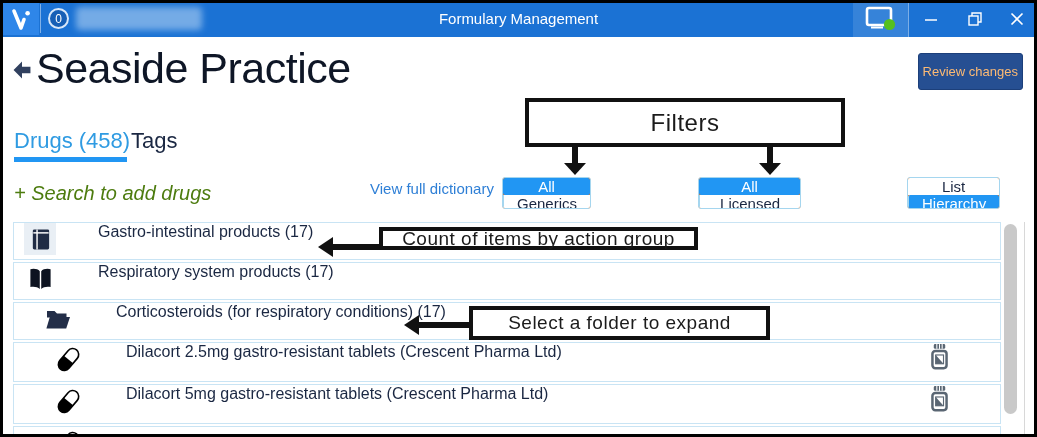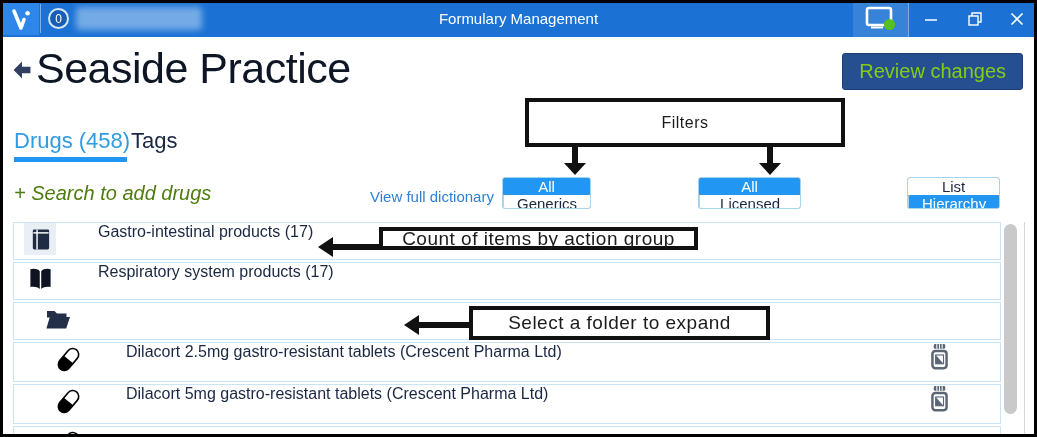--- a/index.html
+++ b/index.html
@@ -16,52 +16,52 @@
   .tb-redacted { position:absolute; left:76px; top:7px; width:126px; height:23px; border-radius:4px; background:#74abe6; filter:blur(3px); }
   .tb-title { position:absolute; left:0; right:0; top:0; height:37px; line-height:37px; text-align:center; color:#fff; font-size:15px; }
   .tb-right { position:absolute; right:0; top:0; height:37px; display:flex; align-items:stretch; }
   .tb-btn { width:44px; display:flex; align-items:center; justify-content:center; cursor:pointer; }
   .tb-monitor { width:56px; background:rgba(255,255,255,0.12); display:flex; align-items:center; justify-content:center; border-right:1px solid rgba(255,255,255,0.35); }
   .tb-close { width:40px; }
 
   
   .back-arrow { position:absolute; left:13px; top:61px; width:18px; height:18px; cursor:pointer; }
   .page-title { position:absolute; left:36px; top:44px; font-size:43px; font-weight:300; letter-spacing:-0.5px; color:#0e1626; white-space:nowrap;text-align:center; }
-  .review-btn { position:absolute; right:14px; top:53px; height:37px; padding:0 16px; background:#264f92; border:1px solid #1c3f7a; border-radius:3px; color:#84cc16; font-size:20px; font-family:"Liberation Sans",sans-serif; cursor:pointer; }
+  .review-btn { position:absolute; right:14px; top:53px; height:37px; padding:0 4px; background:#264f92; border:1px solid #1c3f7a; border-radius:3px; color:#fdba74; font-size:13px; font-family:"Liberation Sans",sans-serif; cursor:pointer; }
 
   
   .tab { position:absolute; top:128px; font-size:22px; cursor:pointer; background:none; border:none; font-family:"Liberation Sans",sans-serif; }
   .tab-drugs { left:14px; color:#2f9be2; }
   .tab-tags { left:131px; color:#1a2742; }
   .tab-underline { position:absolute; left:14px; top:157px; width:113px; height:5px; background:#2196f3; }
 
   
   .add-link { position:absolute; left:14px; top:182px; font-size:20px; color:#4d7c0f; background:none; border:none; font-family:"Liberation Sans",sans-serif; cursor:pointer;font-style:italic; }
-  .dict-link { position:absolute; left:370px; top:188px; font-size:15px; color:#2e7fd6; background:none; border:none; font-family:"Liberation Sans",sans-serif; cursor:pointer; }
+  .dict-link { position:absolute; left:370px; top:180px; font-size:15px; color:#2e7fd6; background:none; border:none; font-family:"Liberation Sans",sans-serif; cursor:pointer; }
   .btn-group { position:absolute; top:177px; height:32px; display:flex; border:1px solid #a5d6ef; border-radius:3px; background:#f97316; overflow:hidden;flex-direction:column; }
   .bg1 { left:502px; } .bg2 { left:698px; } .bg3 { left:907px; }
   .fbtn { height:34px; padding:0 13px; background:#fff; border:none; border-left:1px solid #a5d6ef; color:#1a2742; font-size:15px; font-family:"Liberation Sans",sans-serif; cursor:pointer; }
   .fbtn:first-child { border-left:none; }
   .fbtn.active { background:#2196f3; color:#fff; border-radius:2px; }
 
   
   .list { position:absolute; left:13px; top:222px; width:1012px; height:215px; overflow:hidden; }
   .list-right-edge { position:absolute; left:1024px; top:222px; width:1px; height:215px; background:#d8d8d8; }
   .row { width:988px; height:38px; margin-bottom:2px; background:#fff; border:1px solid #c9e4f4; display:flex; cursor:pointer; }
   .row.tall { height:40px; }
   .icon-cell { display:flex; align-items:center; justify-content:center; width:32px; height:32px; flex:none; }
   .icon-cell.shaded { background:#e9eff5; }
   .ind0 { margin-left:10px; } .ind1 { margin-left:28px; } .ind2 { margin-left:38px; }
   .row-label { margin-left:42px; font-size:16px; color:#1a2742; white-space:nowrap; }
   .bottle { margin-left:auto; margin-right:50px; flex:none; display:flex; cursor:pointer; }
   .scroll-thumb { position:absolute; left:991px; top:2px; width:13px; height:190px; background:#c9c9c9; border-radius:7px; cursor:grab; }
 
   
   .anno-box { position:absolute; background:#fff; border:4px solid #111; display:flex; align-items:center; justify-content:center; color:#1b1b1b; letter-spacing:0.5px; z-index:20; font-weight:300; }
-  .anno-filters { left:525px; top:98px; width:320px; height:49px; font-size:16px; }
+  .anno-filters { left:525px; top:98px; width:320px; height:49px; font-size:24px; }
   .anno-count { left:379px; top:227px; width:319px; height:23px; font-size:19px; }
   .anno-folder { left:469px; top:306px; width:301px; height:34px; font-size:19px; }
   .down-arrow { position:absolute; width:22px; height:28px; z-index:20; }
   .down-arrow .stem { position:absolute; left:8px; top:0; width:6px; height:16px; background:#111; }
   .down-arrow .head { position:absolute; left:0; top:16px; width:0; height:0; border-left:11px solid transparent; border-right:11px solid transparent; border-top:12px solid #111; }
   .da1 { left:564px; top:147px; } .da2 { left:759px; top:147px; }
   .left-arrow { position:absolute; height:20px; z-index:20; display:flex; align-items:center; }
   .left-arrow .head { width:0; height:0; border-top:10px solid transparent; border-bottom:10px solid transparent; border-right:15px solid #111; }
   .left-arrow .stem { height:6px; background:#111; }
   .la-count { left:318px; top:237px; } .la-count .stem { width:47px; }
@@ -163,20 +163,21 @@
       <span class="row-label">Respiratory system products (17)</span>
     </div>
 
     <div class="row">
       <span class="icon-cell ind1">
         <svg width="26" height="21" viewBox="0 0 26 21">
           <path d="M2 2 h7.5 l2.5 2.5 H21.5 v4 H2 Z" fill="#232e48"></path>
           <path d="M4.8 8 H25 L21.2 19.5 H1.4 Z" fill="#232e48"></path>
         </svg>
       </span>
+      <span class="row-label">Corticosteroids (for respiratory conditions) (17)</span>
     </div>
 
     <div class="row tall">
       <span class="icon-cell ind2">
         <svg width="27" height="29" viewBox="0 0 27 29">
           <g transform="rotate(40 13.5 14.5)">
             <rect x="7.5" y="2" width="12" height="25" rx="6" fill="#fff" stroke="#000" stroke-width="1.6"></rect>
             <path d="M7.5 14.5 h12 v6.5 a6 6 0 0 1 -12 0 Z" fill="#000"></path>
           </g>
         </svg>

